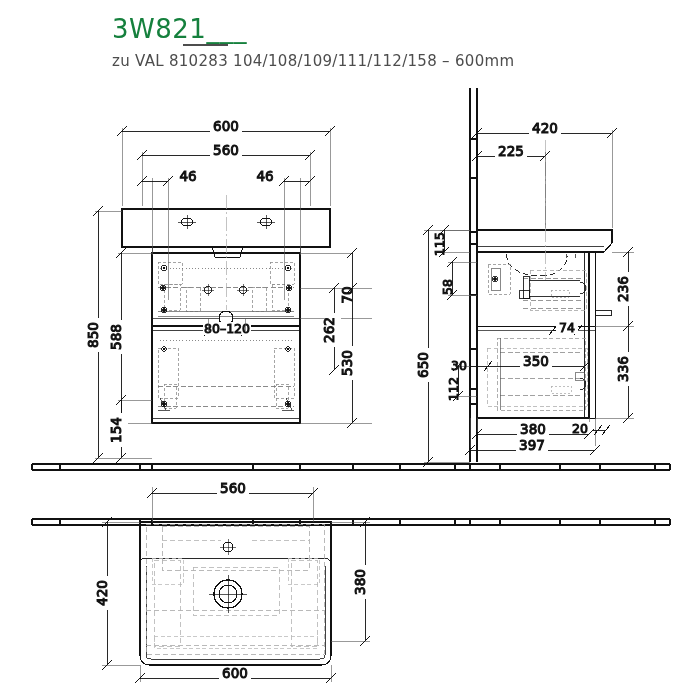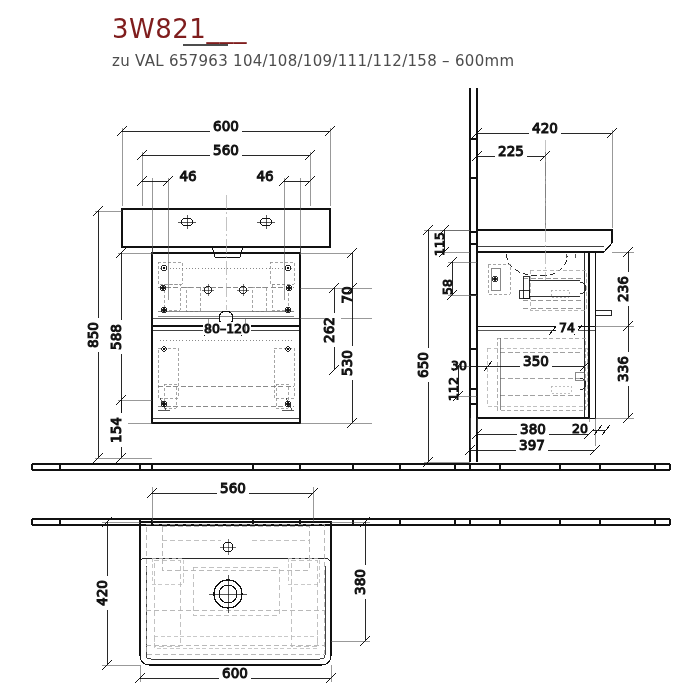--- a/index.html
+++ b/index.html
@@ -27,21 +27,21 @@
     width: 700px;
     height: 90px;
     pointer-events: none;
   }
   .title-txt {
     position: absolute;
     left: 112px;
     top: 14px;
     font-size: 26px;
     letter-spacing: 0.5px;
-    color: #7f1d1d;
+    color: #15803d;
     font-family: "DejaVu Sans", sans-serif;
     font-weight: 400;
     white-space: nowrap;
   }
   .title-ul {
     position: absolute;
     left: 183px;
     top: 44px;
     width: 45px;
     height: 1.5px;
@@ -66,21 +66,21 @@
   .dimtxt-s { font-size: 12.5px; }
 </style>
 </head>
 <body>
 
 <div id="sheet">
 
   <div class="hdr">
     <div class="title-txt"><span>3W821</span><span>___</span></div>
     <div class="title-ul"></div>
-    <div class="subtitle-txt">zu VAL 657963 104/108/109/111/112/158 – 600mm</div>
+    <div class="subtitle-txt">zu VAL 810283 104/108/109/111/112/158 – 600mm</div>
   </div>
 
   <svg width="700" height="700" viewBox="0 0 700 700">
     <defs>
       <g id="tick">
         <line x1="-5" y1="5" x2="5" y2="-5" stroke="#111" stroke-width="1"></line>
       </g>
     </defs>
 
     <g stroke="#111111" fill="none" stroke-width="1" shape-rendering="crispEdges">

